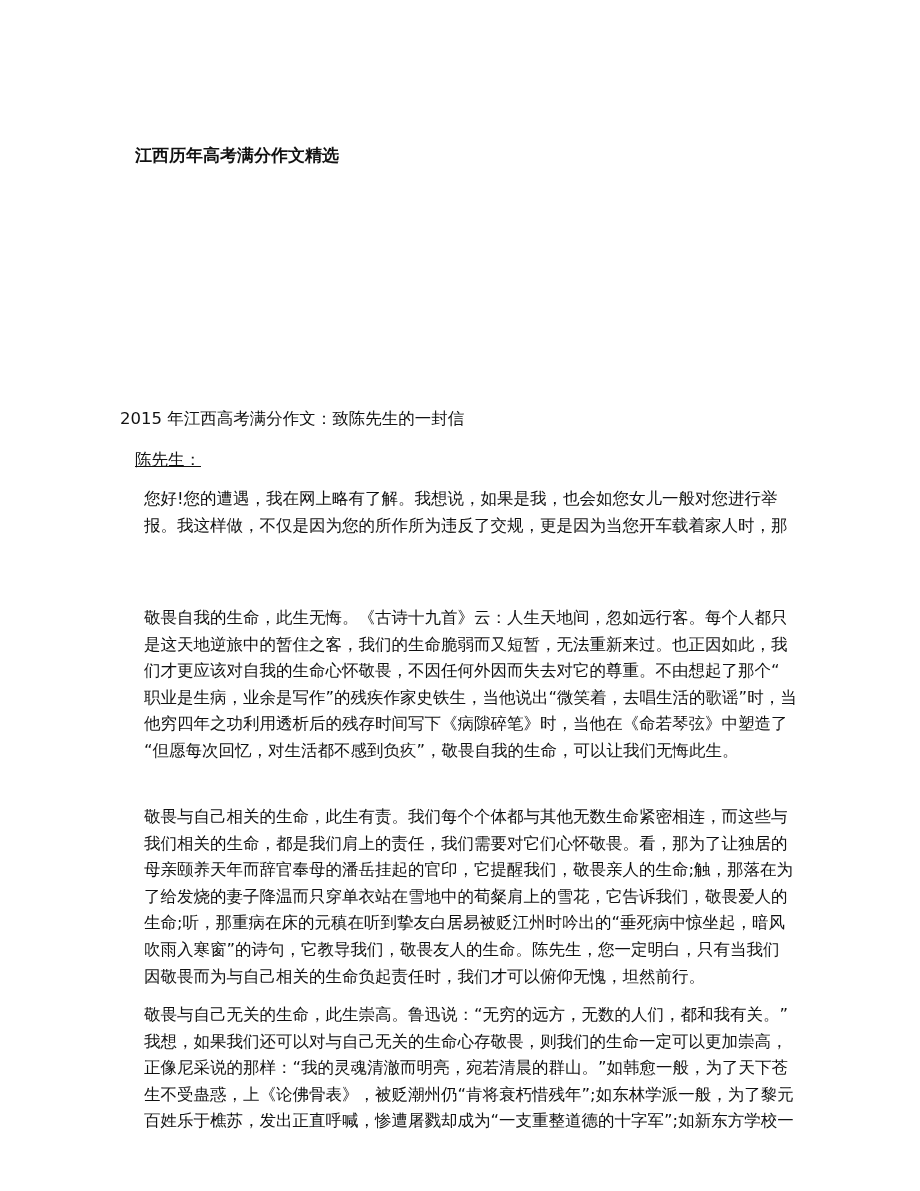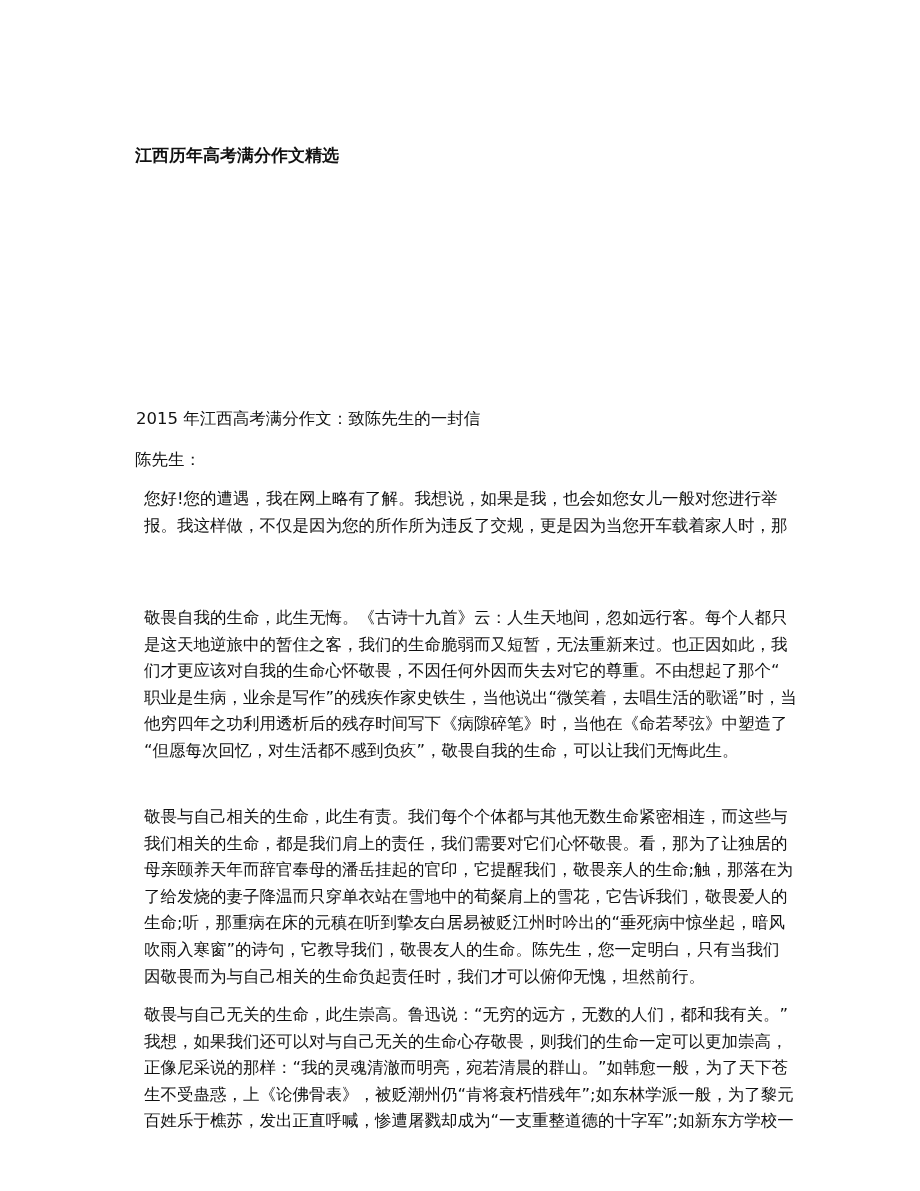--- a/index.html
+++ b/index.html
@@ -1,21 +1,21 @@
 <!DOCTYPE html>
 <html><head>
 <meta charset="utf-8">
 <style>
   html, body { margin: 0; padding: 0; background: #ffffff; }
   body { width: 920px; height: 1191px; position: relative; overflow: hidden;
          font-family: "DejaVu Sans", "Liberation Sans", sans-serif; color: #111111; }
   .page { position: absolute; left: 0; top: 0; width: 820px; height: 1191px; margin-top: 36px; }
   .doc-title { position: absolute; left: 135px; top: 107px; font-size: 17px; font-weight: bold; line-height: 24px; white-space: nowrap; }
-  .essay-heading { position: absolute; left: 136px; top: 371px; font-size: 16.5px; line-height: 24px; white-space: nowrap; }
-  .salutation { position: absolute; left: 135px; top: 412px; font-size: 16.5px; line-height: 24px; white-space: nowrap; }
+  .essay-heading { position: absolute; left: 120px; top: 371px; font-size: 16.5px; line-height: 24px; white-space: nowrap; }
+  .salutation { position: absolute; left: 135px; top: 412px; font-size: 16.5px; line-height: 24px; white-space: nowrap; text-decoration: underline; }
   .para { position: absolute; left: 144px; width: 660px; font-size: 16.5px; }
   .line { display: block; height: 26.6px; line-height: 26.6px; white-space: nowrap; overflow: visible; }
 </style>
 </head>
 <body>
 
 <div class="page">
 
   <div class="doc-title">江西历年高考满分作文精选</div>
 

